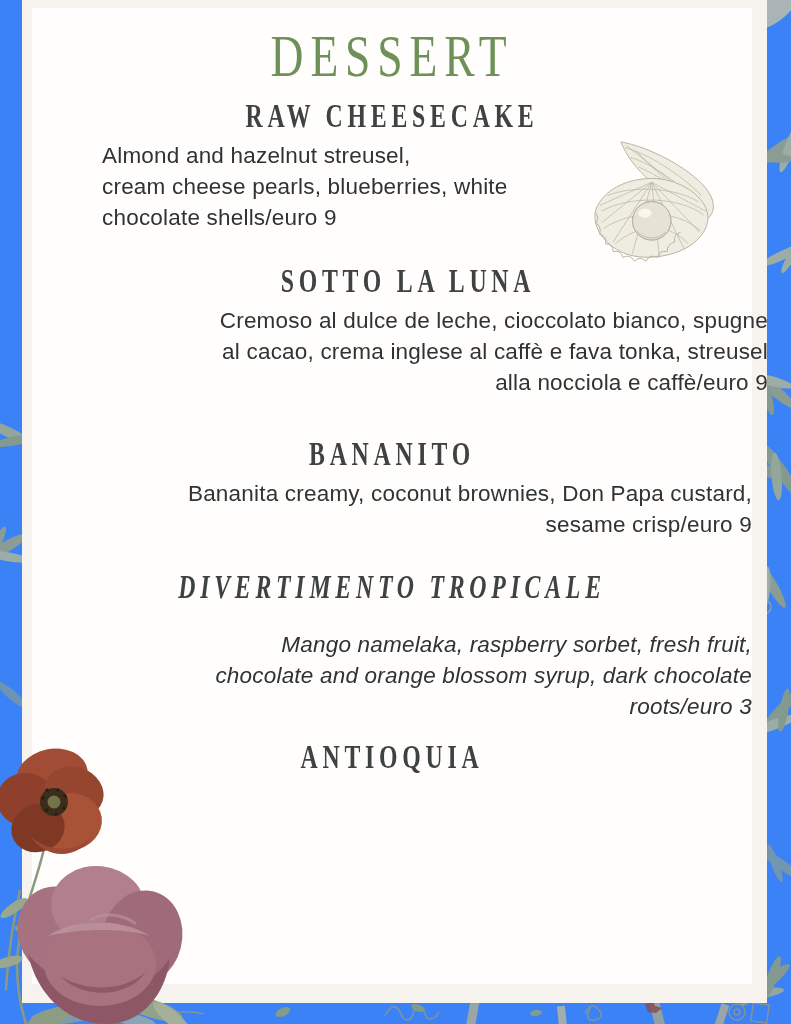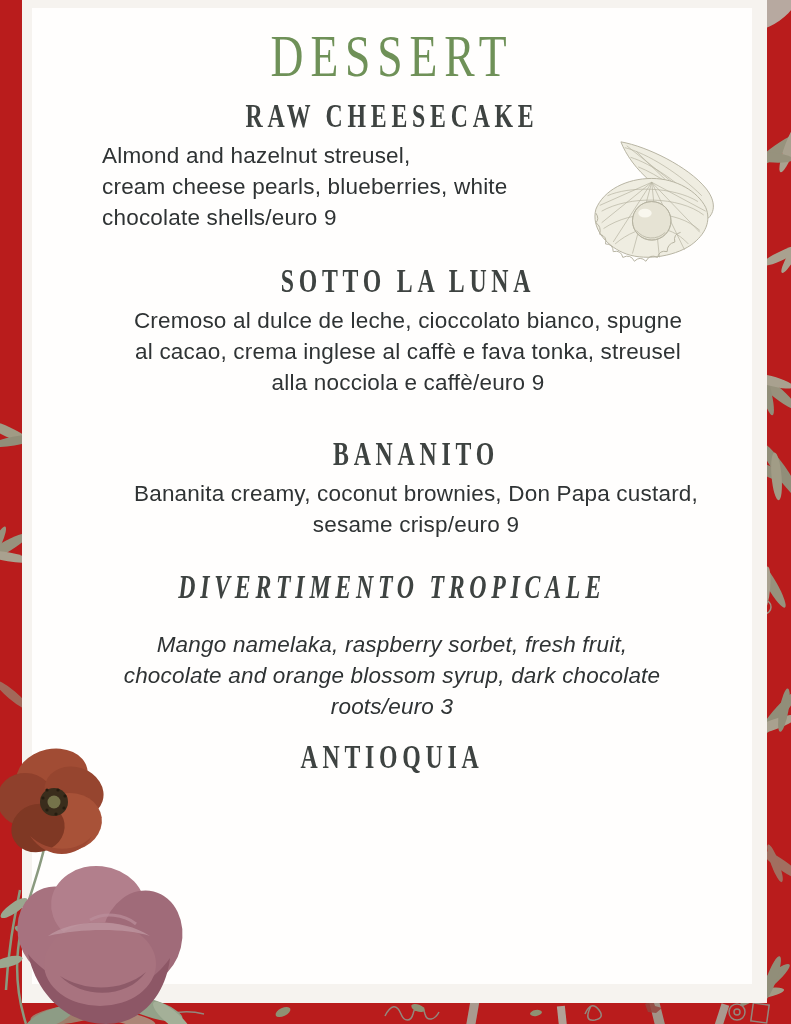--- a/index.html
+++ b/index.html
@@ -1,19 +1,19 @@
 <!DOCTYPE html>
 <html><head>
 <meta charset="utf-8">
 <style>
   html,body{margin:0;padding:0;background:#c9cac4;}
   .page{
     position:relative;
     width:791px;height:1024px;
-    background:#b91c1c;
+    background:#3b82f6;
     overflow:hidden;
     font-family:"Liberation Sans", sans-serif;
   }
   .bg-deco{position:absolute;left:0;top:0;z-index:1;}
   .frame{
     position:absolute;z-index:2;
     left:22px;top:0;width:745px;height:1003px;
     background:#f6f3ef;
   }
   .card{
@@ -33,25 +33,25 @@
   .sec h2{
     margin:0;text-align:center;
     font-family:"Liberation Serif", serif;
     font-weight:700;font-size:34px;line-height:1;
     letter-spacing:.2em;color:#3e4341;
     transform:scaleX(.70);
   }
   .sec p{
     margin:0;
     font-size:22.5px;line-height:31px;letter-spacing:.2px;
-    color:#2f3334;white-space:pre-line;text-align:center;
+    color:#2f3334;white-space:pre-line;text-align:right;
   }
   .sec-1{top:91px;}  .sec-1 p{margin-top:7px;text-align:left;padding-left:70px;}
   .sec-2{top:256px;padding-left:16px;} .sec-2 p{margin-top:7px;}
-  .sec-3{top:429px;margin-left:24px;} .sec-3 p{margin-top:7px;}
+  .sec-3{top:429px;} .sec-3 p{margin-top:7px;}
   .sec-4{top:562px;font-style:italic;} .sec-4 p{margin-top:25px;}
   .sec-5{top:732px;} .sec-5 p{margin-top:24px;}
   .shell{position:absolute;z-index:4;left:580px;top:138px;}
   .flowers{position:absolute;z-index:5;left:0;top:740px;}
 </style>
 </head>
 <body>
 
 <div class="page">
 

